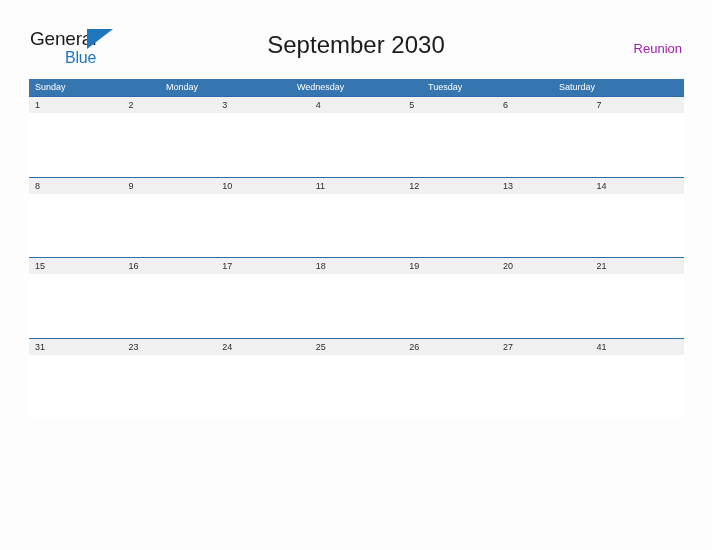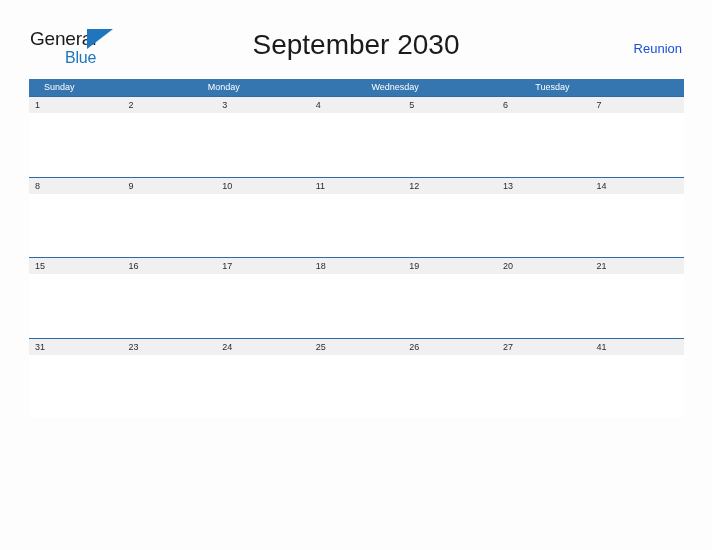--- a/index.html
+++ b/index.html
@@ -64,35 +64,35 @@
     width: 26px;
     height: 22px;
   }
 
   .cal-title {
     position: absolute;
     left: 0;
     right: 0;
     top: 28px;
     text-align: center;
-    font-size: 28px;
+    font-size: 24px;
     line-height: 34px;
     color: #1b1b1b;
     font-weight: normal;
     letter-spacing: 0px;
     font-family: "Liberation Sans", sans-serif;
   }
 
   .cal-location {
     position: absolute;
     right: 30px;
     top: 40px;
     font-size: 13px;
     line-height: 18px;
-    color: #1d4ed8;
+    color: #a21caf;
     text-align: right;
     font-family: "Liberation Sans", sans-serif;
   }
 
   
   .calendar {
     position: absolute;
     left: 29px;
     top: 79px;
     width: 655px;
@@ -103,21 +103,21 @@
     width: 100%;
     background: #3575b0;
     height: 17px;
   }
   .weekday-cell {
     flex: 1 1 0;
     min-width: 0;
     color: #ffffff;
     font-size: 9px;
     line-height: 17px;
-    padding-left: 15px;
+    padding-left: 6px;
     box-sizing: border-box;
     white-space: nowrap;
     overflow: hidden;
     font-family: "Liberation Sans", sans-serif;
   }
 
   .week-row {
     width: 100%;
     height: 80.5px;
     position: relative;
@@ -177,20 +177,21 @@
 
   </div>
 
   <div class="calendar">
 
     <div class="weekday-row">
       <div class="weekday-cell">Sunday</div>
       <div class="weekday-cell">Monday</div>
       <div class="weekday-cell">Wednesday</div>
       <div class="weekday-cell">Tuesday</div>
+      <div class="weekday-cell">Saturday</div>
     </div>
 
     <div class="week-row first">
       <div class="numbers">
         <div class="day-cell">1</div>
         <div class="day-cell">2</div>
         <div class="day-cell">3</div>
         <div class="day-cell">4</div>
         <div class="day-cell">5</div>
         <div class="day-cell">6</div>

